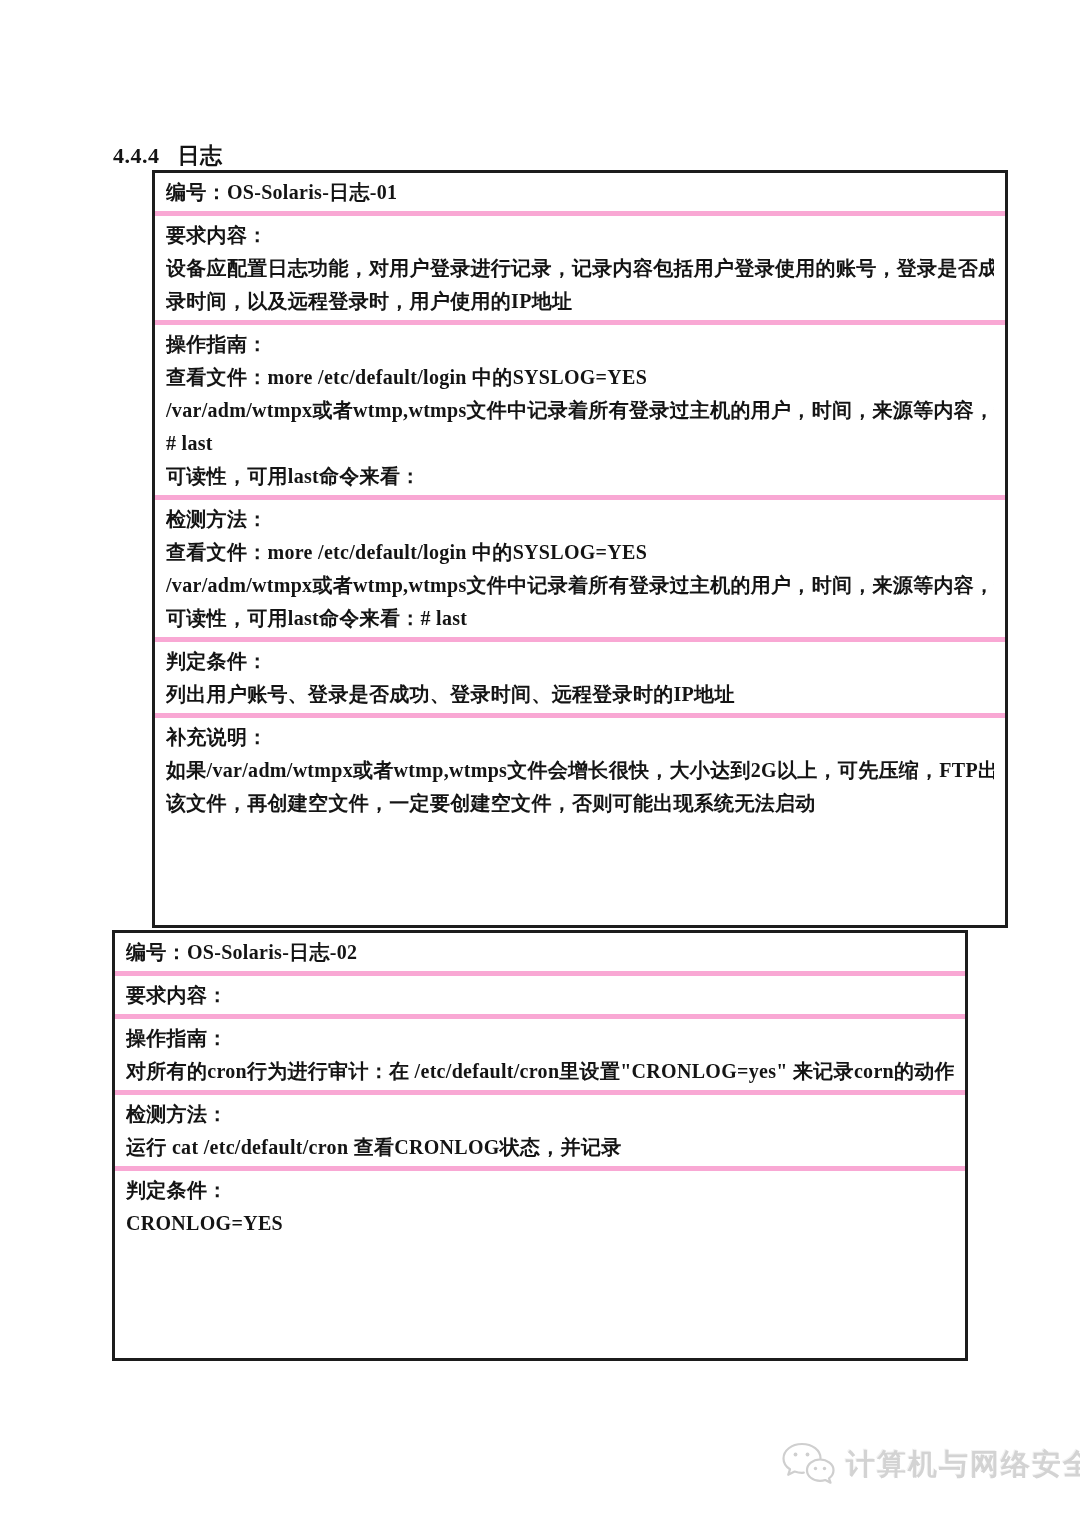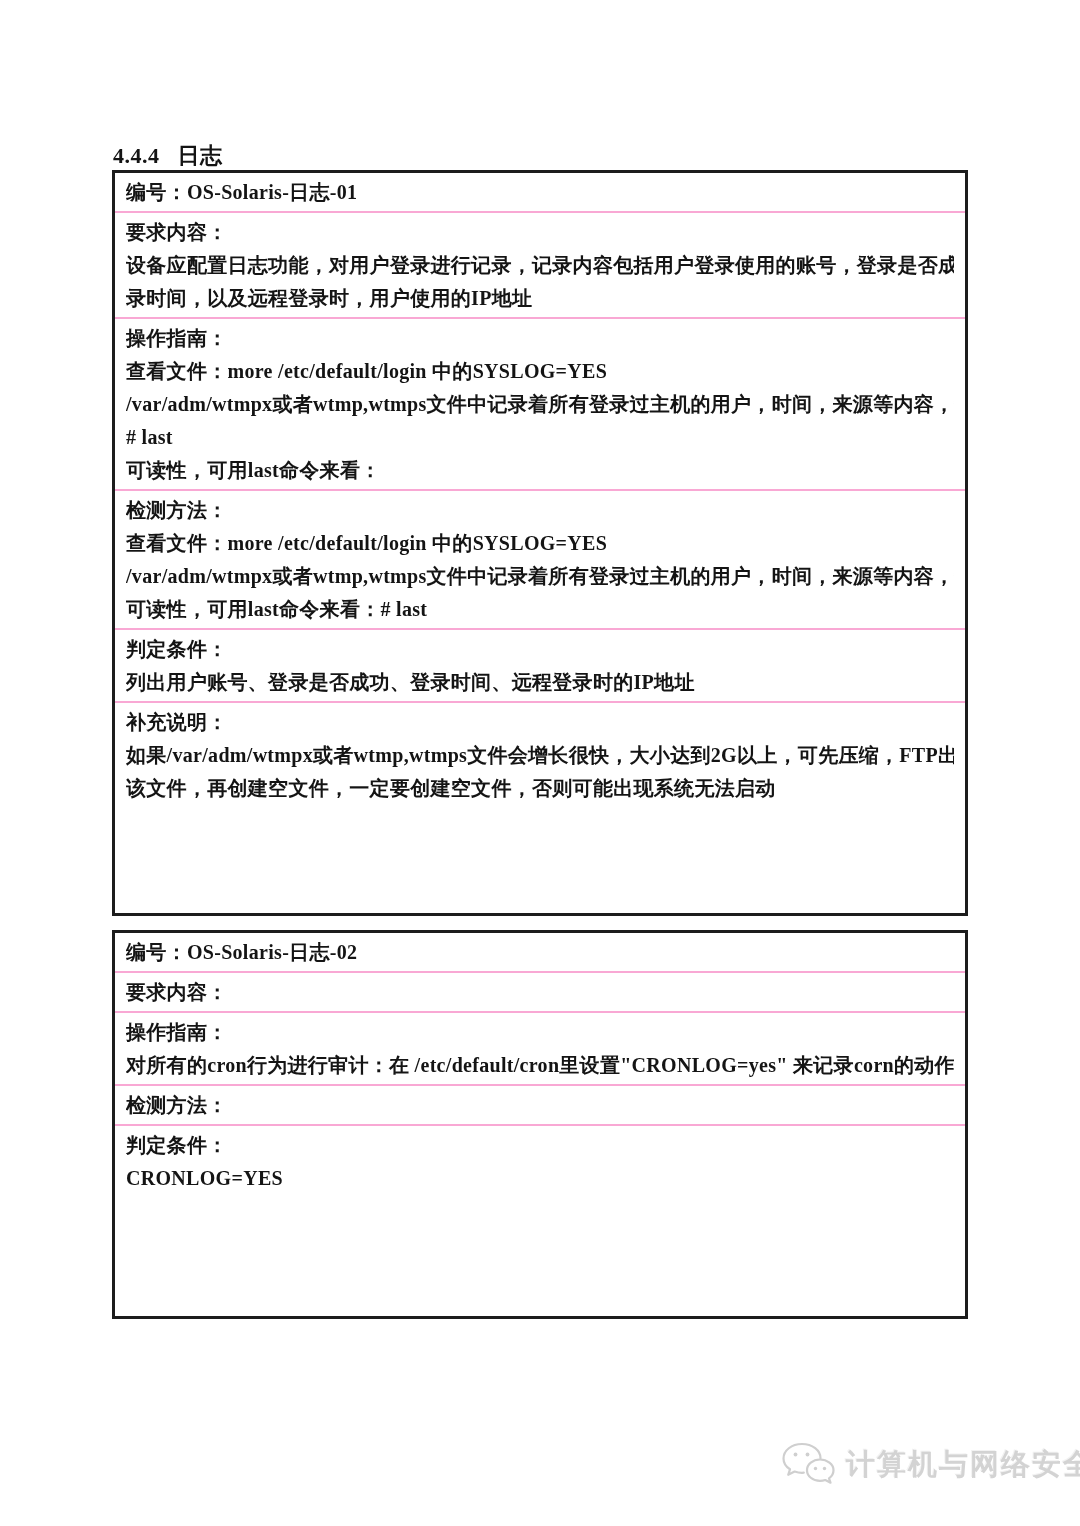--- a/index.html
+++ b/index.html
@@ -23,25 +23,25 @@
     white-space: nowrap;
   }
   .heading .num { margin-right: 18px; }
   .spec-table {
     position: absolute;
     left: 112px;
     width: 856px;
     border: 3px solid #1c1c1c;
     background: #ffffff;
   }
-  .spec-table.t1 { top: 170px; }
+  .spec-table.t1 { top: 170px; margin-left: 40px; }
   .spec-table.t2 { top: 930px; }
   .trow {
     padding: 3px 11px 2px 11px;
-    border-top: 2px solid #f9a8d4;
+    border-top: 5px solid #f9a8d4;
   }
   .trow:first-child { border-top: none; }
   .tline {
     font-size: 20px;
     font-weight: bold;
     color: #141414;
     line-height: 33px;
     letter-spacing: 0.3px;
     white-space: nowrap;
     overflow: hidden;
@@ -115,20 +115,21 @@
     </div>
     <div class="trow">
       <div class="tline">要求内容：</div>
     </div>
     <div class="trow">
       <div class="tline">操作指南：</div>
       <div class="tline">对所有的cron行为进行审计：在 /etc/default/cron里设置"CRONLOG=yes" 来记录corn的动作</div>
     </div>
     <div class="trow">
       <div class="tline">检测方法：</div>
+      <div class="tline">运行 cat /etc/default/cron 查看CRONLOG状态，并记录</div>
     </div>
     <div class="trow row-last">
       <div class="tline">判定条件：</div>
       <div class="tline">CRONLOG=YES</div>
     </div>
   </div>
 
   <div class="watermark">
     <span class="wm-icon">
       <svg width="56" height="46" viewBox="0 0 56 46" fill="none" xmlns="http://www.w3.org/2000/svg">

